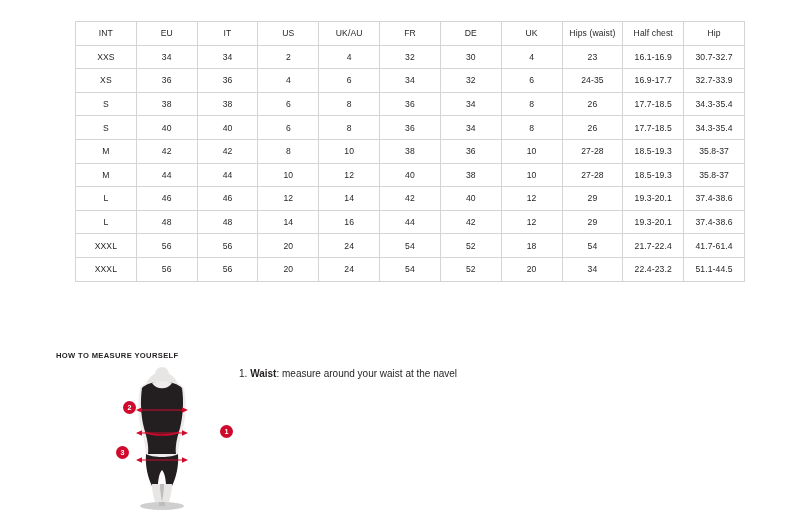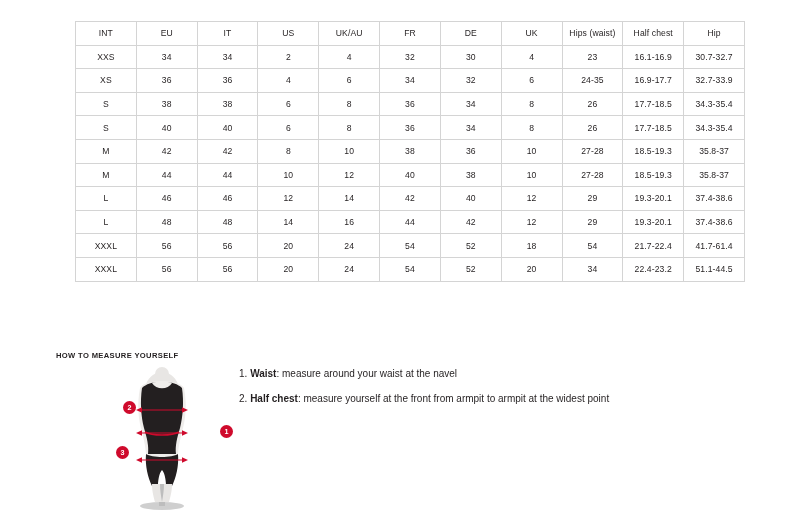--- a/index.html
+++ b/index.html
@@ -310,17 +310,16 @@
         <polygon points="94,94 88,91.3 88,96.7" fill="#cf0a2c"></polygon>
       </svg>
 
       <div class="badge b1">1</div>
       <div class="badge b2">2</div>
       <div class="badge b3">3</div>
     </div>
 
     <div class="notes" id="notes-list">
         <div class="note"><span>1.</span> <b>Waist</b><span>: measure around your waist at the navel</span></div>
-        <div class="note"><span>2.</span> <b>Half chest</b><span>: measure yourself at the front from armpit to armpit at the widest point</span></div>
       </div>
   </div>
 
 </div>
 
 </body></html>

